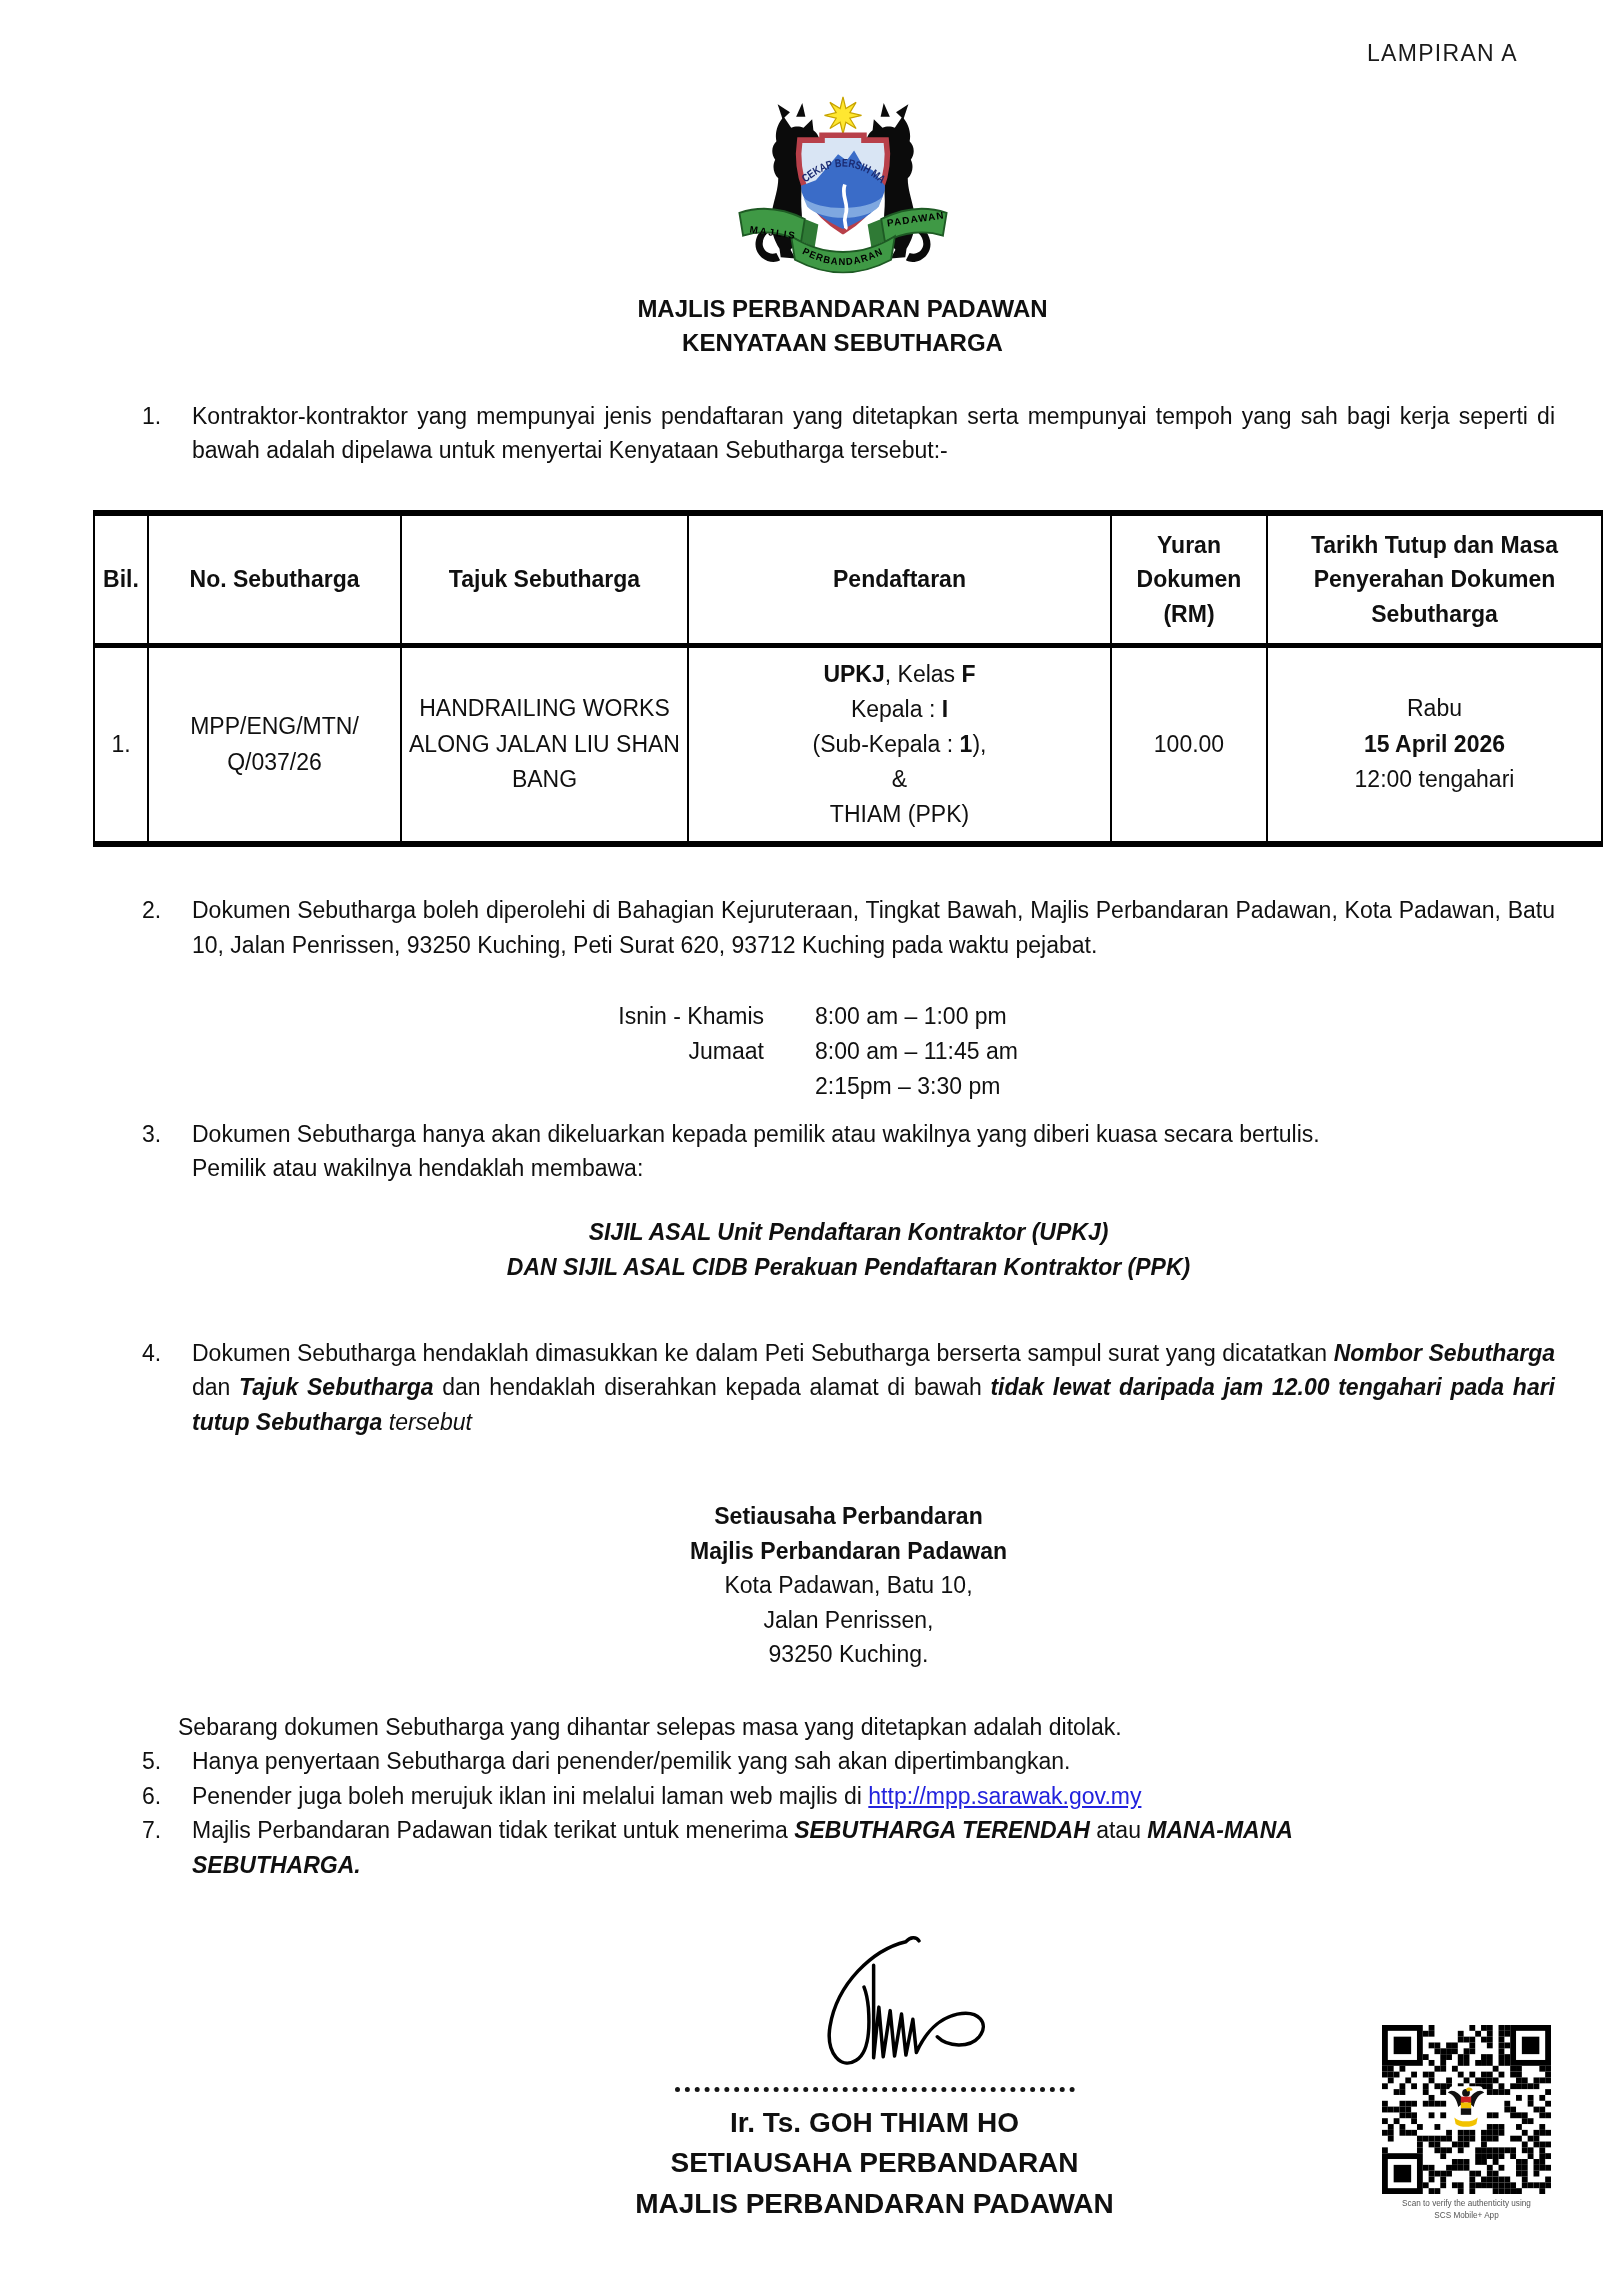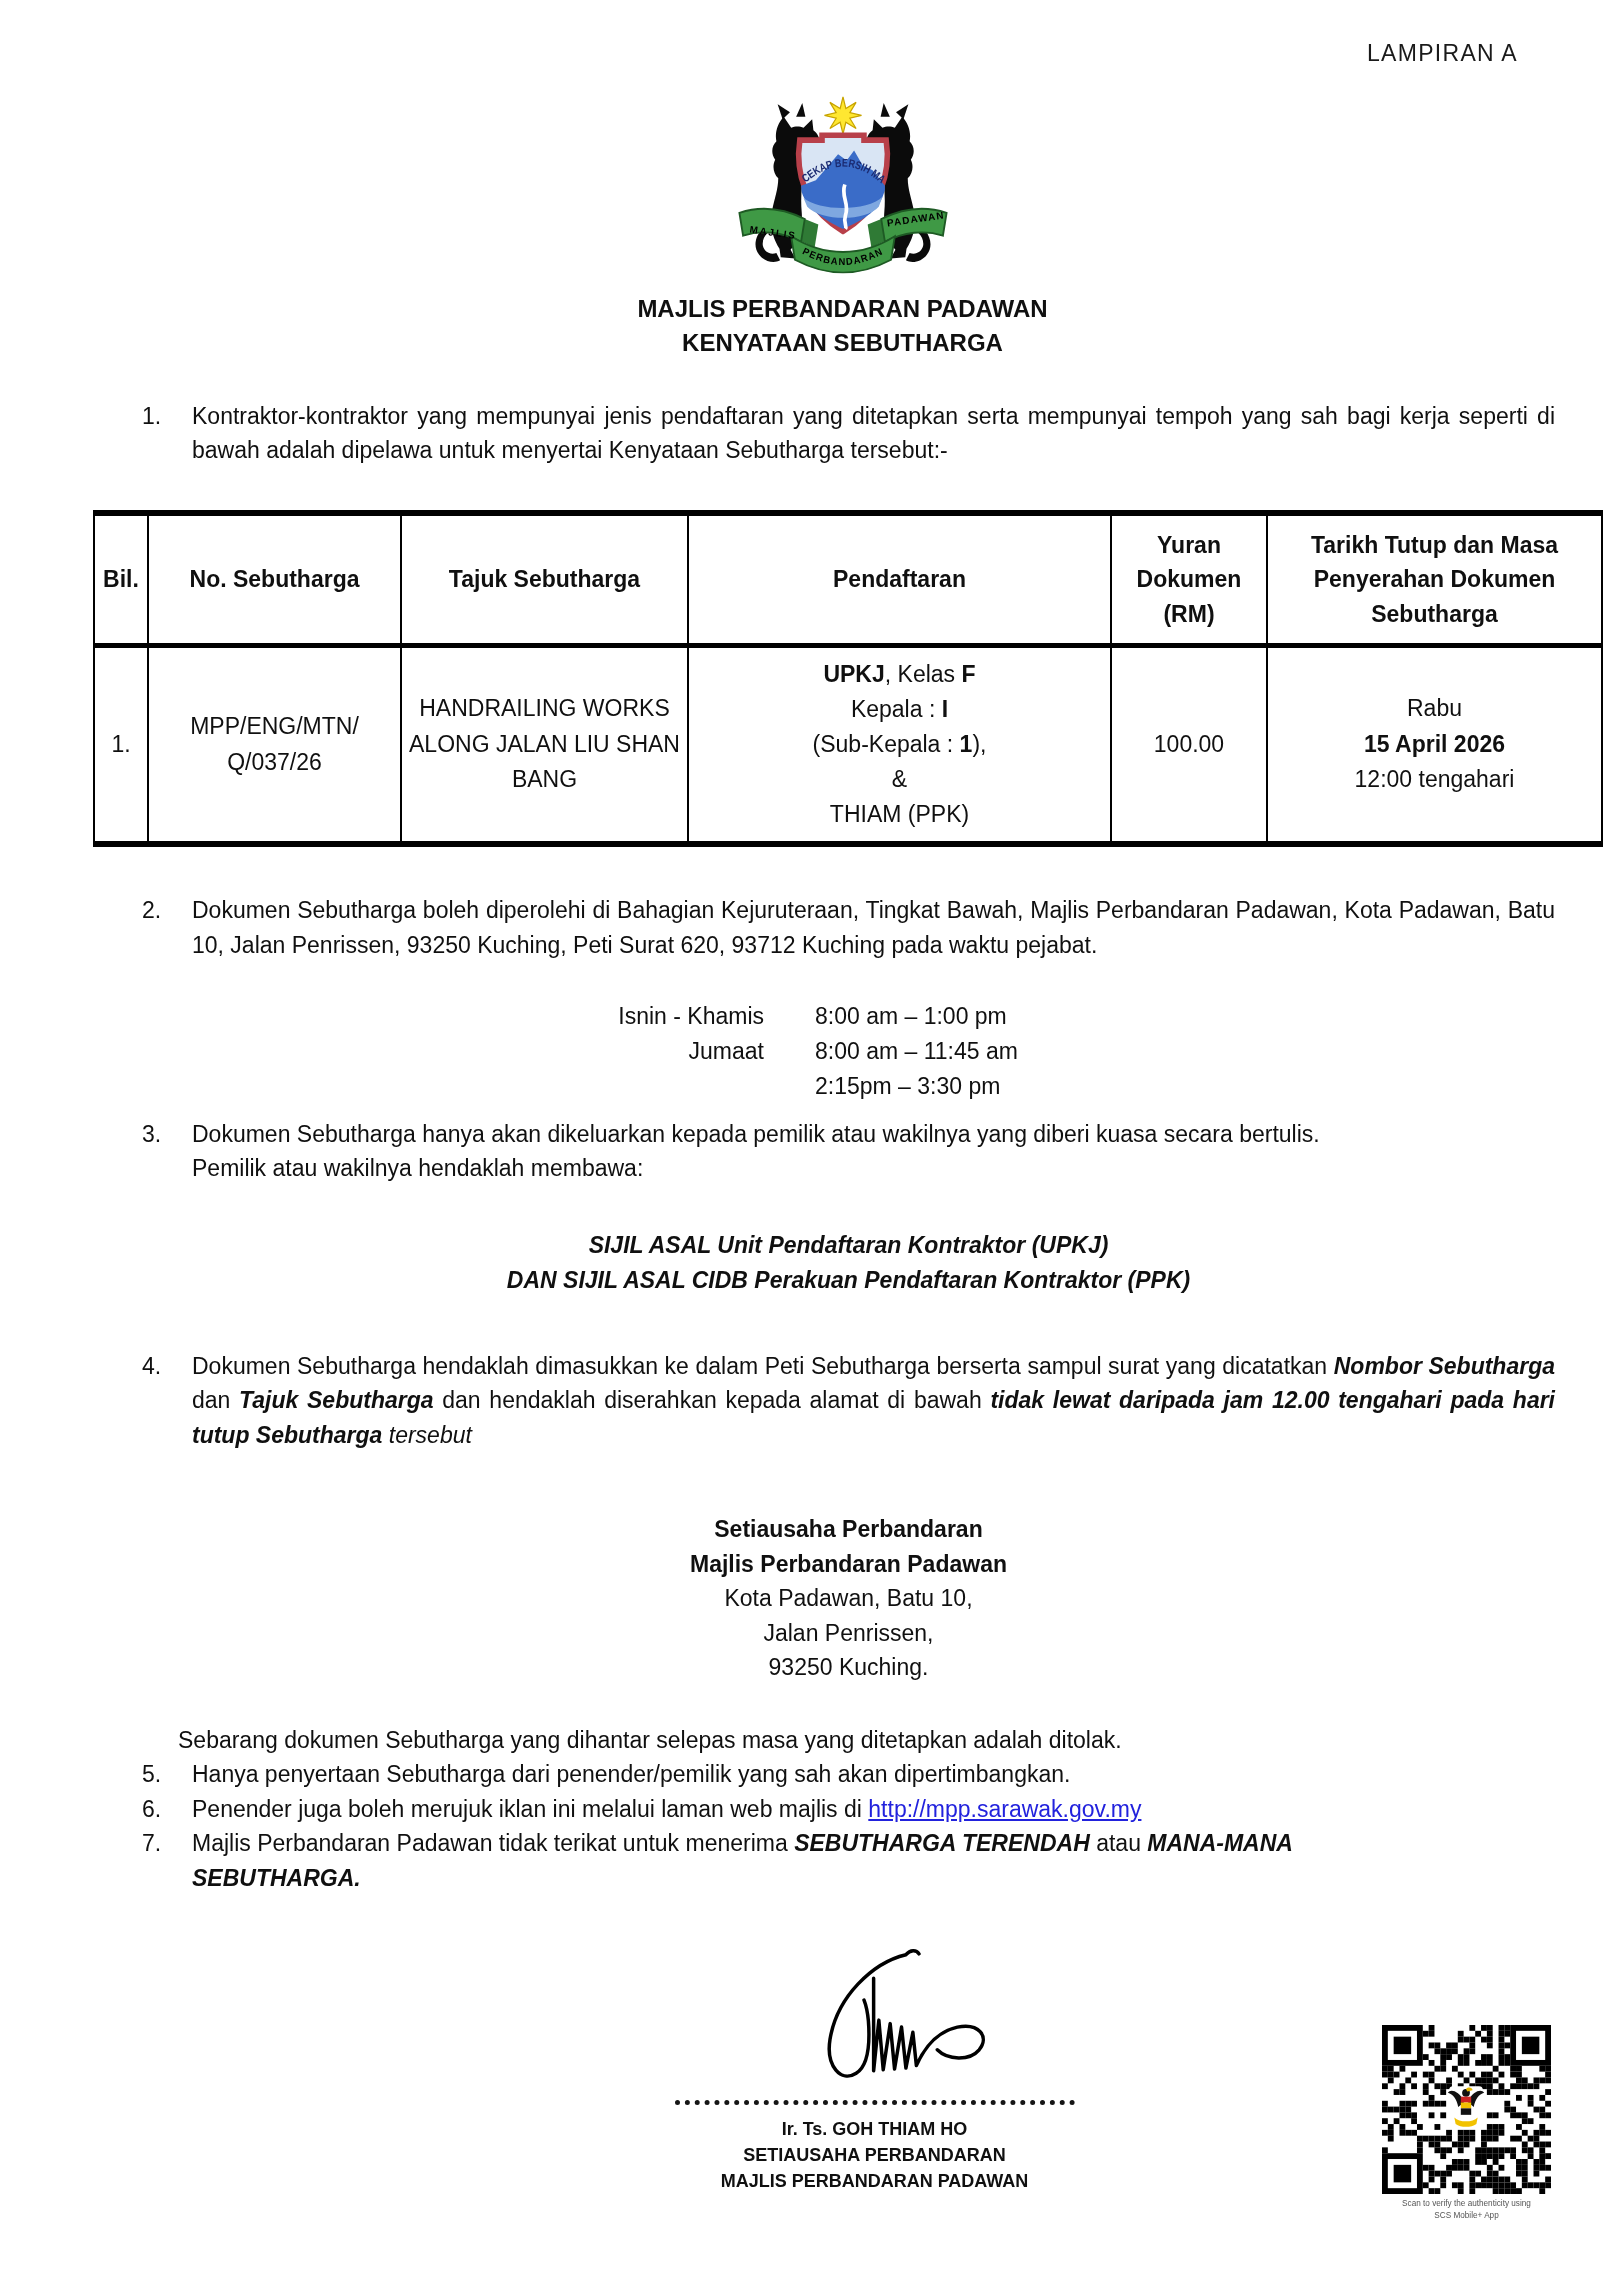--- a/index.html
+++ b/index.html
@@ -40,33 +40,33 @@
   td.pre{white-space:pre-line;}
   .reg-line{line-height:1.52;}
   .b{font-weight:bold;}
   
   #item2{margin-top:46px;}
   .hours{margin-top:37px;}
   .hours-row{display:flex;padding-left:406px;line-height:1.52;}
   .hours-label{width:216px;text-align:right;}
   .hours-time{margin-left:51px;}
   #item3{margin-top:13px;}
-  .cert{margin-top:42px;text-align:center;font-weight:bold;font-style:italic;line-height:1.52;}
+  .cert{margin-top:29px;text-align:center;font-weight:bold;font-style:italic;line-height:1.52;}
   #item4{margin-top:51px;}
   .bi{font-weight:bold;font-style:italic;}
   .it{font-style:italic;}
   .address{margin-top:60px;text-align:center;line-height:1.5;}
   .address .bold-line{font-weight:bold;}
   .reject{margin-top:38px;padding-left:36px;}
   .weblink{color:#2222DD;text-decoration:underline;}
   
   .sig{margin-top:44px;text-align:center;}
   .sig svg.signature{display:block;margin:0 auto;transform:translateX(26px);}
   .dots{margin:3.9px auto 0;width:400px;height:0;border-bottom:5.9px dotted #151515;transform:translateX(26px);}
-  .signame{margin-top:10.5px;font-weight:bold;font-size:18px;line-height:1.45;transform:translateX(26px);}
+  .signame{margin-top:10.5px;font-weight:bold;font-size:28px;line-height:1.45;transform:translateX(26px);}
   
   .qr-block{position:absolute;left:1382px;top:2025px;width:169px;}
   .qr-stack{position:relative;width:169px;height:169px;}
   .qr-stack svg{position:absolute;left:0;top:0;}
   .qr-crest{left:63px !important;top:60px !important;}
   .qr-caption{font-size:8.2px;color:#555;text-align:center;line-height:1.45;margin-top:3.9px;
               font-family:"Liberation Sans",sans-serif;}
 </style>
 </head>
 <body>

